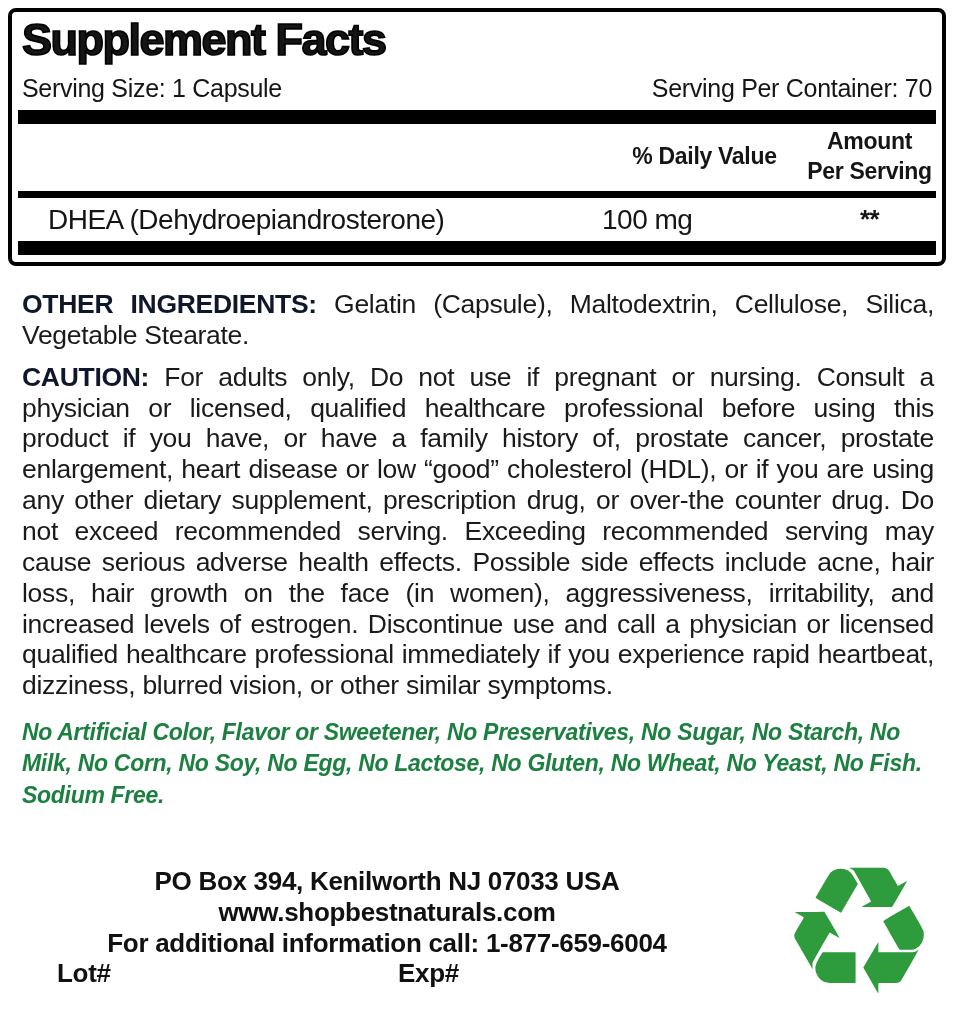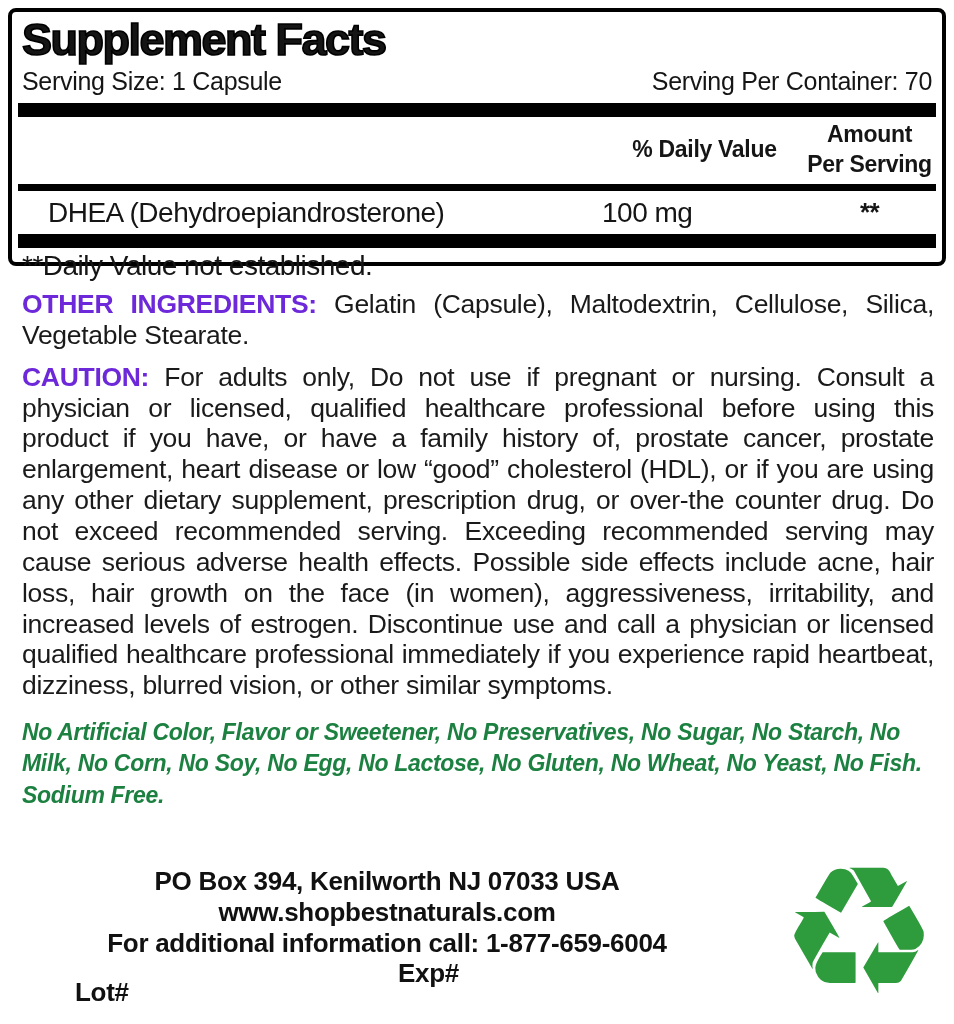--- a/index.html
+++ b/index.html
@@ -21,21 +21,21 @@
     background: #fff;
   }
   .facts-title {
     font-size: 45px; font-weight: bold; letter-spacing: -1.5px;
     -webkit-text-stroke: 1.7px #000;
     line-height: 1.05; margin-top: 2px;
   }
   .serving-row {
     display: flex; justify-content: space-between;
     font-size: 25px; letter-spacing: -0.3px;
-    margin-top: 4px; margin-bottom: 7px;
+    margin-top: 11px; margin-bottom: 7px;
   }
   .bar { background: #000; margin: 0 -4px; }
   .bar.thick { height: 14px; }
   .bar.med { height: 7px; }
   .facts-grid { display: grid; grid-template-columns: 1fr 205px 125px; }
   .header-row { min-height: 57px; align-items: center; padding: 3px 0 4px 0; }
   .col-head {
     font-weight: bold; font-size: 23px; text-align: center;
     line-height: 1.3; letter-spacing: -0.3px;
   }
@@ -44,35 +44,35 @@
   .ing-amt { text-align: left; }
   .ing-dv { text-align: center; font-size: 26px; font-weight: bold; }
   .footnote { font-size: 28px; letter-spacing: -0.5px; margin-top: 2px; }
 
   
   .body-text { position: absolute; left: 22px; top: 289px; width: 912px; }
   .para {
     font-size: 26.5px; line-height: 1.165; letter-spacing: -0.3px;
     text-align: justify; color: #1a1a1a; margin-bottom: 11px;
   }
-  .green-label { color: #6d28d9; font-weight: bold; }
+  .green-label { color: #0f172a; font-weight: bold; }
   .free-of {
     margin-top: 16px;
     font-style: italic; font-weight: bold;
     color: #1c8040; font-size: 23px; line-height: 1.36; letter-spacing: -0.3px;
   }
 
   
   .footer {
     position: absolute; left: 28px; top: 866px; width: 718px;
     text-align: center; font-weight: bold;
     font-size: 26px; line-height: 1.185; letter-spacing: -0.3px; color: #111;
   }
   .lot-exp { position: relative; height: 32px; text-align: left; }
-  .lot-label { position: absolute; left: 47px; margin-top: 19px; }
+  .lot-label { position: absolute; left: 29px; }
   .exp-label { position: absolute; left: 370px; }
 
   
   .recycle {
     position: absolute; left: 766px; top: 842px; width: 186px; height: 180px;
     font-size: 178px; line-height: 180px; text-align: center;
     color: #2e9b3c;
     font-family: "DejaVu Sans", sans-serif;
   }
 </style>
@@ -100,21 +100,20 @@
     <div class="bar med"></div>
 
     <div class="facts-grid ing-row">
       <div class="ing-name">DHEA (Dehydroepiandrosterone)</div>
       <div class="ing-amt">100 mg</div>
       <div class="ing-dv">**</div>
     </div>
 
     <div class="bar thick"></div>
 
-    <div class="footnote">**Daily Value not established.</div>
   </div>
 
   <div class="body-text">
     <p class="para"><span class="green-label">OTHER INGREDIENTS:</span> <span>Gelatin (Capsule), Maltodextrin, Cellulose, Silica, Vegetable Stearate.</span></p>
 
     <p class="para"><span class="green-label">CAUTION:</span> <span>For adults only, Do not use if pregnant or nursing. Consult a physician or licensed, qualified healthcare professional before using this product if you have, or have a family history of, prostate cancer, prostate enlargement, heart disease or low “good” cholesterol (HDL), or if you are using any other dietary supplement, prescription drug, or over-the counter drug. Do not exceed recommended serving. Exceeding recommended serving may cause serious adverse health effects. Possible side effects include acne, hair loss, hair growth on the face (in women), aggressiveness, irritability, and increased levels of estrogen. Discontinue use and call a physician or licensed qualified healthcare professional immediately if you experience rapid heartbeat, dizziness, blurred vision, or other similar symptoms.</span></p>
 
     <p class="free-of">No Artificial Color, Flavor or Sweetener, No Preservatives, No Sugar, No Starch, No Milk, No Corn, No Soy, No Egg, No Lactose, No Gluten, No Wheat, No Yeast, No Fish. Sodium Free.</p>
   </div>
 

